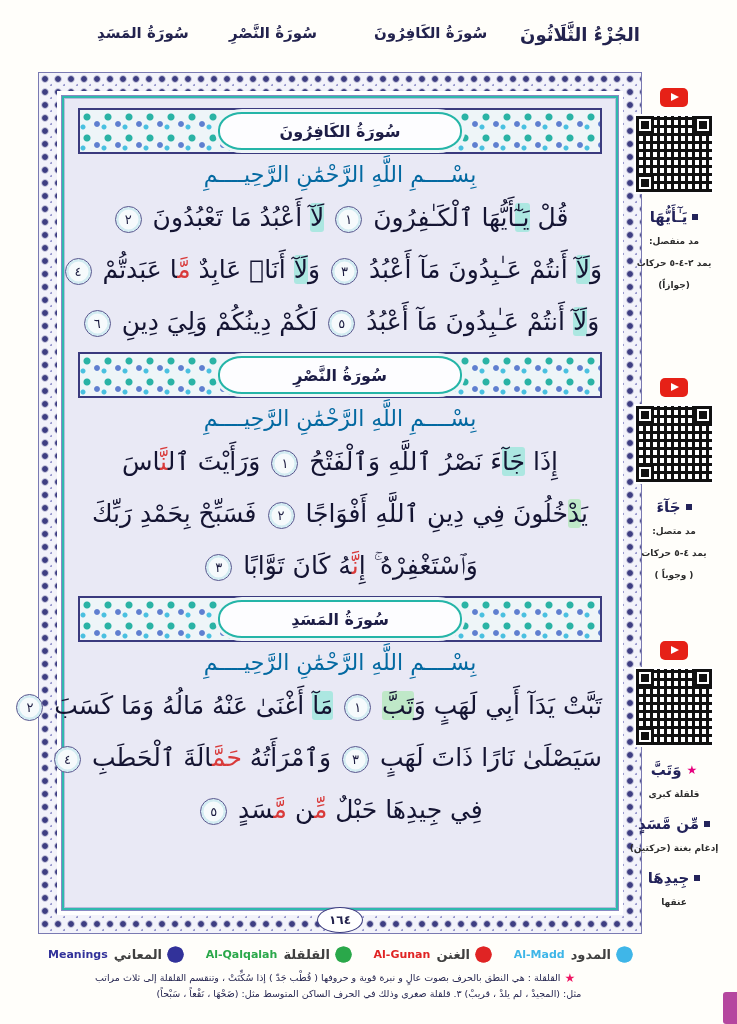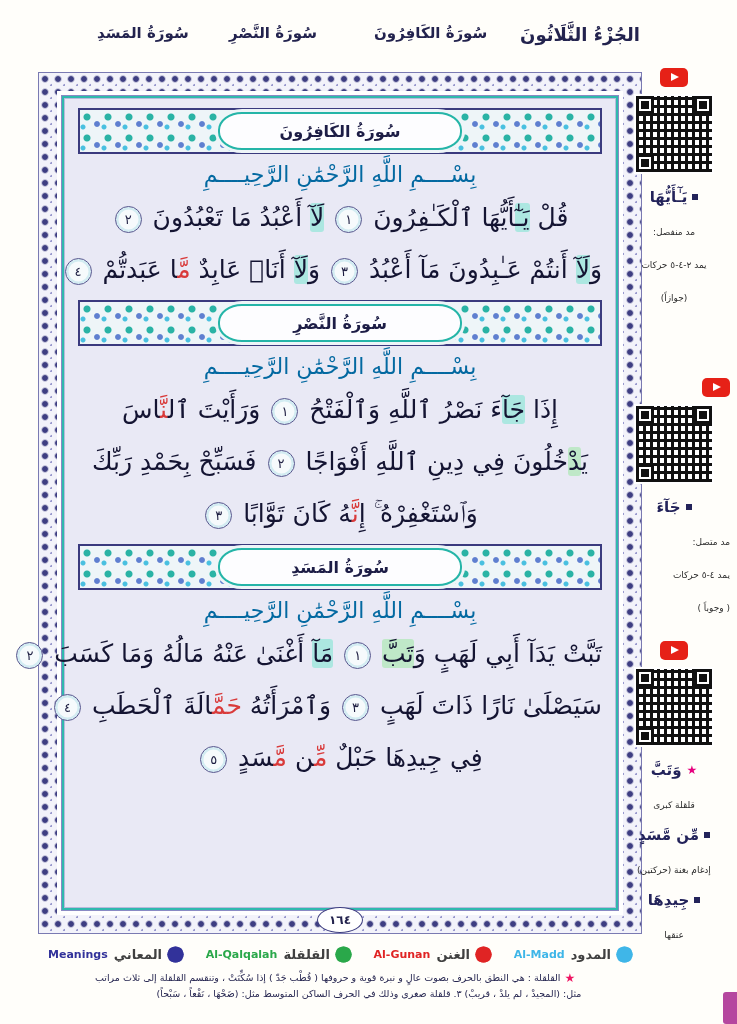--- a/index.html
+++ b/index.html
@@ -74,21 +74,21 @@
   .pagenum{
     position:absolute;left:50%;bottom:-29px;transform:translateX(-50%);
     background:#fff;border:1.5px solid #3e3e80;border-radius:50%;
     width:44px;height:24px;line-height:24px;text-align:center;
     font-size:12px;font-weight:bold;color:#23234e;
   }
   .frame-rel{position:relative;height:100%;}
 
   
   .sb{position:absolute;left:618px;width:112px;text-align:center;}
-  .sb-1{top:68px;} .sb-2{top:378px;text-align:right;} .sb-3{top:641px;}
+  .sb-1{top:88px;} .sb-2{top:378px;} .sb-3{top:641px;}
   .yt{
     display:inline-block;width:28px;height:19px;background:#e62117;border-radius:5px;
     position:relative;margin-bottom:3px;
   }
   .yt::after{
     content:"";position:absolute;left:11px;top:5px;
     border-left:8px solid #fff;border-top:4.5px solid transparent;border-bottom:4.5px solid transparent;
   }
   .qr{
     width:76px;height:76px;margin:2px auto 0;position:relative;background:#fff;
@@ -102,21 +102,21 @@
   .qr i::after{content:"";position:absolute;inset:2px;background:#111;}
   .qr .tl{top:0;left:0;} .qr .tr{top:0;right:0;} .qr .bl{bottom:0;left:0;}
   .notes{margin-top:16px;direction:rtl;}
   .note{margin-bottom:14px;}
   .note-head{
     font-size:15px;font-weight:bold;color:#23235a;
     display:flex;align-items:center;justify-content:center;gap:5px;direction:rtl;
   }
   .bullet-sq{width:6px;height:6px;background:#23235a;display:inline-block;}
   .bullet-st{color:#e6007e;font-size:12px;line-height:1;}
-  .note-desc{font-size:9px;color:#2c2c2c;line-height:14px;margin-top:19px;}
+  .note-desc{font-size:9px;color:#2c2c2c;line-height:14px;margin-top:8px;font-weight:bold;}
 
   
   .legend{
     position:absolute;top:941px;left:40px;width:600px;height:26px;
     display:flex;direction:rtl;justify-content:space-between;align-items:center;padding:0 8px;box-sizing:border-box;
   }
   .lg-item{display:flex;direction:rtl;align-items:center;gap:6px;}
   .flower{width:15px;height:15px;position:relative;display:inline-block;}
   .flower::before,.flower::after{content:"";position:absolute;inset:0;background:var(--c);border-radius:36%;}
   .flower::after{transform:rotate(45deg);}
@@ -149,20 +149,21 @@
     <div class="frame-inner">
       <div class="frame-rel">
 
         <div class="band">
           <div class="cartouche">سُورَةُ الكَافِرُونَ</div>
         </div>
         <div class="basmala">بِسْــــمِ اللَّهِ الرَّحْمَٰنِ الرَّحِيــــمِ</div>
         <div class="qlines">
             <div class="qline"><span class="seg-n">قُلْ </span><span class="seg-m">يَـٰٓ</span><span class="seg-n">أَيُّهَا ٱلْكَـٰفِرُونَ </span><span class="ayah-marker">١</span><span class="seg-n"> </span><span class="seg-m">لَآ</span><span class="seg-n"> أَعْبُدُ مَا تَعْبُدُونَ </span><span class="ayah-marker">٢</span></div>
             <div class="qline"><span class="seg-n">وَ</span><span class="seg-m">لَآ</span><span class="seg-n"> أَنتُمْ عَـٰبِدُونَ مَآ أَعْبُدُ </span><span class="ayah-marker">٣</span><span class="seg-n"> وَ</span><span class="seg-m">لَآ</span><span class="seg-n"> أَنَا۠ عَابِدٌ </span><span class="seg-r">مَّ</span><span class="seg-n">ا عَبَدتُّمْ </span><span class="ayah-marker">٤</span></div>
+            <div class="qline"><span class="seg-n">وَ</span><span class="seg-m">لَآ</span><span class="seg-n"> أَنتُمْ عَـٰبِدُونَ مَآ أَعْبُدُ </span><span class="ayah-marker">٥</span><span class="seg-n"> لَكُمْ دِينُكُمْ وَلِيَ دِينِ </span><span class="ayah-marker">٦</span></div>
           </div>
 
         <div class="band">
           <div class="cartouche">سُورَةُ النَّصْرِ</div>
         </div>
         <div class="basmala">بِسْــــمِ اللَّهِ الرَّحْمَٰنِ الرَّحِيــــمِ</div>
         <div class="qlines">
             <div class="qline"><span class="seg-n">إِذَا </span><span class="seg-m">جَآ</span><span class="seg-n">ءَ نَصْرُ ٱللَّهِ وَٱلْفَتْحُ </span><span class="ayah-marker">١</span><span class="seg-n"> وَرَأَيْتَ ٱل</span><span class="seg-r">نَّ</span><span class="seg-n">اسَ</span></div>
             <div class="qline"><span class="seg-n">يَ</span><span class="seg-g">دْ</span><span class="seg-n">خُلُونَ فِي دِينِ ٱللَّهِ أَفْوَاجًا </span><span class="ayah-marker">٢</span><span class="seg-n"> فَسَبِّحْ بِحَمْدِ رَبِّكَ</span></div>
             <div class="qline"><span class="seg-n">وَٱسْتَغْفِرْهُ ۚ إِ</span><span class="seg-r">نَّ</span><span class="seg-n">هُ كَانَ تَوَّابًا </span><span class="ayah-marker">٣</span></div>

